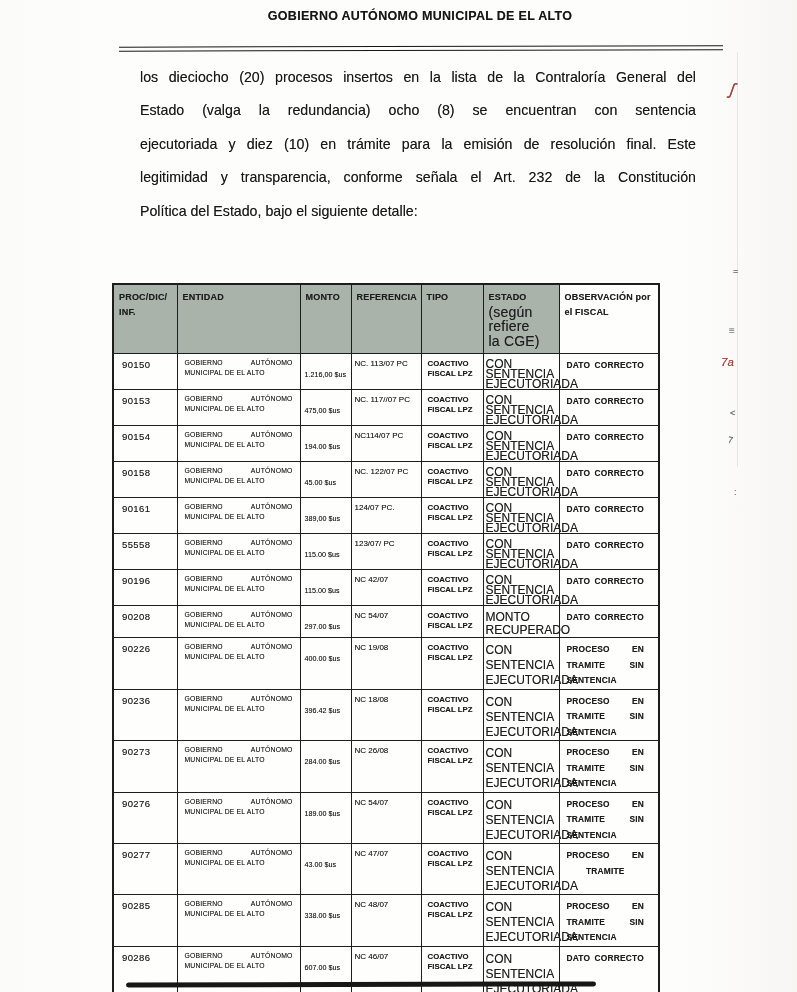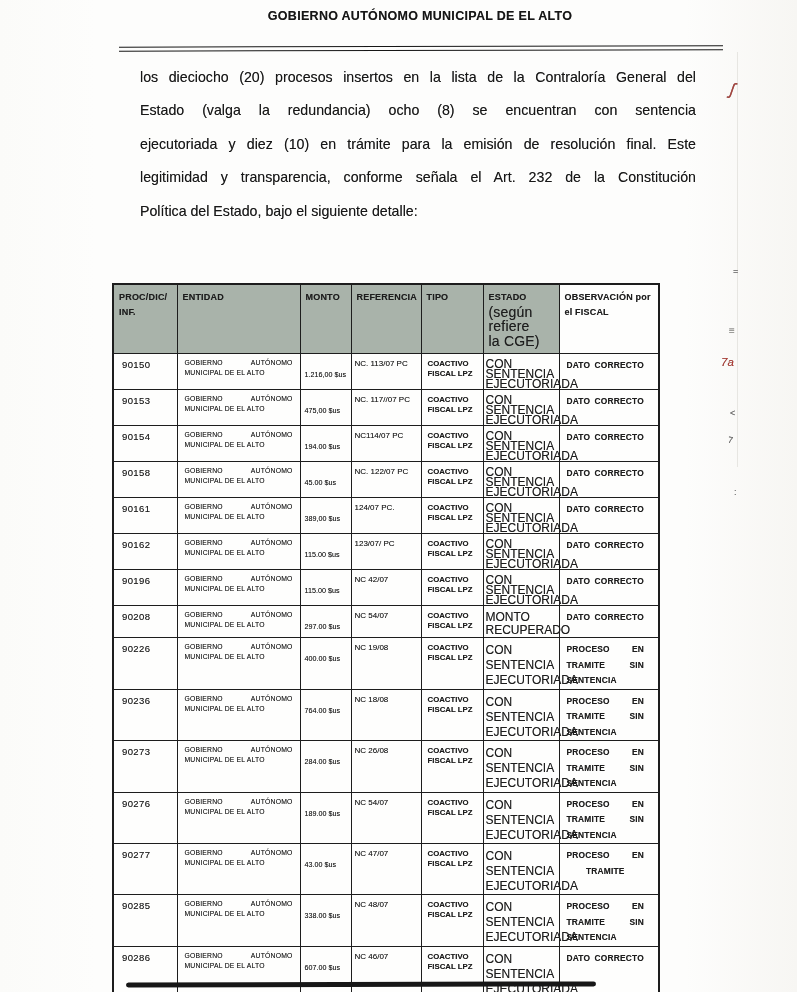--- a/index.html
+++ b/index.html
@@ -216,21 +216,21 @@
               <div class="tipo-text">COACTIVO FISCAL LPZ</div>
             </td>
             <td class="c-estado">
               <div class="estado-text">CON SENTENCIA EJECUTORIADA</div>
             </td>
             <td class="c-observacion">
               <div class="obs-line">DATO CORRECTO</div>
             </td>
           </tr>
           <tr>
-            <td class="c-proc">90162</td>
+            <td class="c-proc">55558</td>
             <td class="c-entidad">
               <div class="ent-l1">GOBIERNO AUTÓNOMO</div>
               <div class="ent-l2">MUNICIPAL DE EL ALTO</div>
             </td>
             <td class="c-monto">115.00 $us</td>
             <td class="c-referencia">123/07/ PC</td>
             <td class="c-tipo">
               <div class="tipo-text">COACTIVO FISCAL LPZ</div>
             </td>
             <td class="c-estado">
@@ -295,21 +295,21 @@
               <div class="obs-line">TRAMITE SIN</div>
               <div class="obs-line">SENTENCIA</div>
             </td>
           </tr>
           <tr>
             <td class="c-proc">90236</td>
             <td class="c-entidad">
               <div class="ent-l1">GOBIERNO AUTÓNOMO</div>
               <div class="ent-l2">MUNICIPAL DE EL ALTO</div>
             </td>
-            <td class="c-monto">764.00 $us</td>
+            <td class="c-monto">396.42 $us</td>
             <td class="c-referencia">NC 18/08</td>
             <td class="c-tipo">
               <div class="tipo-text">COACTIVO FISCAL LPZ</div>
             </td>
             <td class="c-estado">
               <div class="estado-text">CON SENTENCIA EJECUTORIADA</div>
             </td>
             <td class="c-observacion">
               <div class="obs-line">PROCESO EN</div>
               <div class="obs-line">TRAMITE SIN</div>

